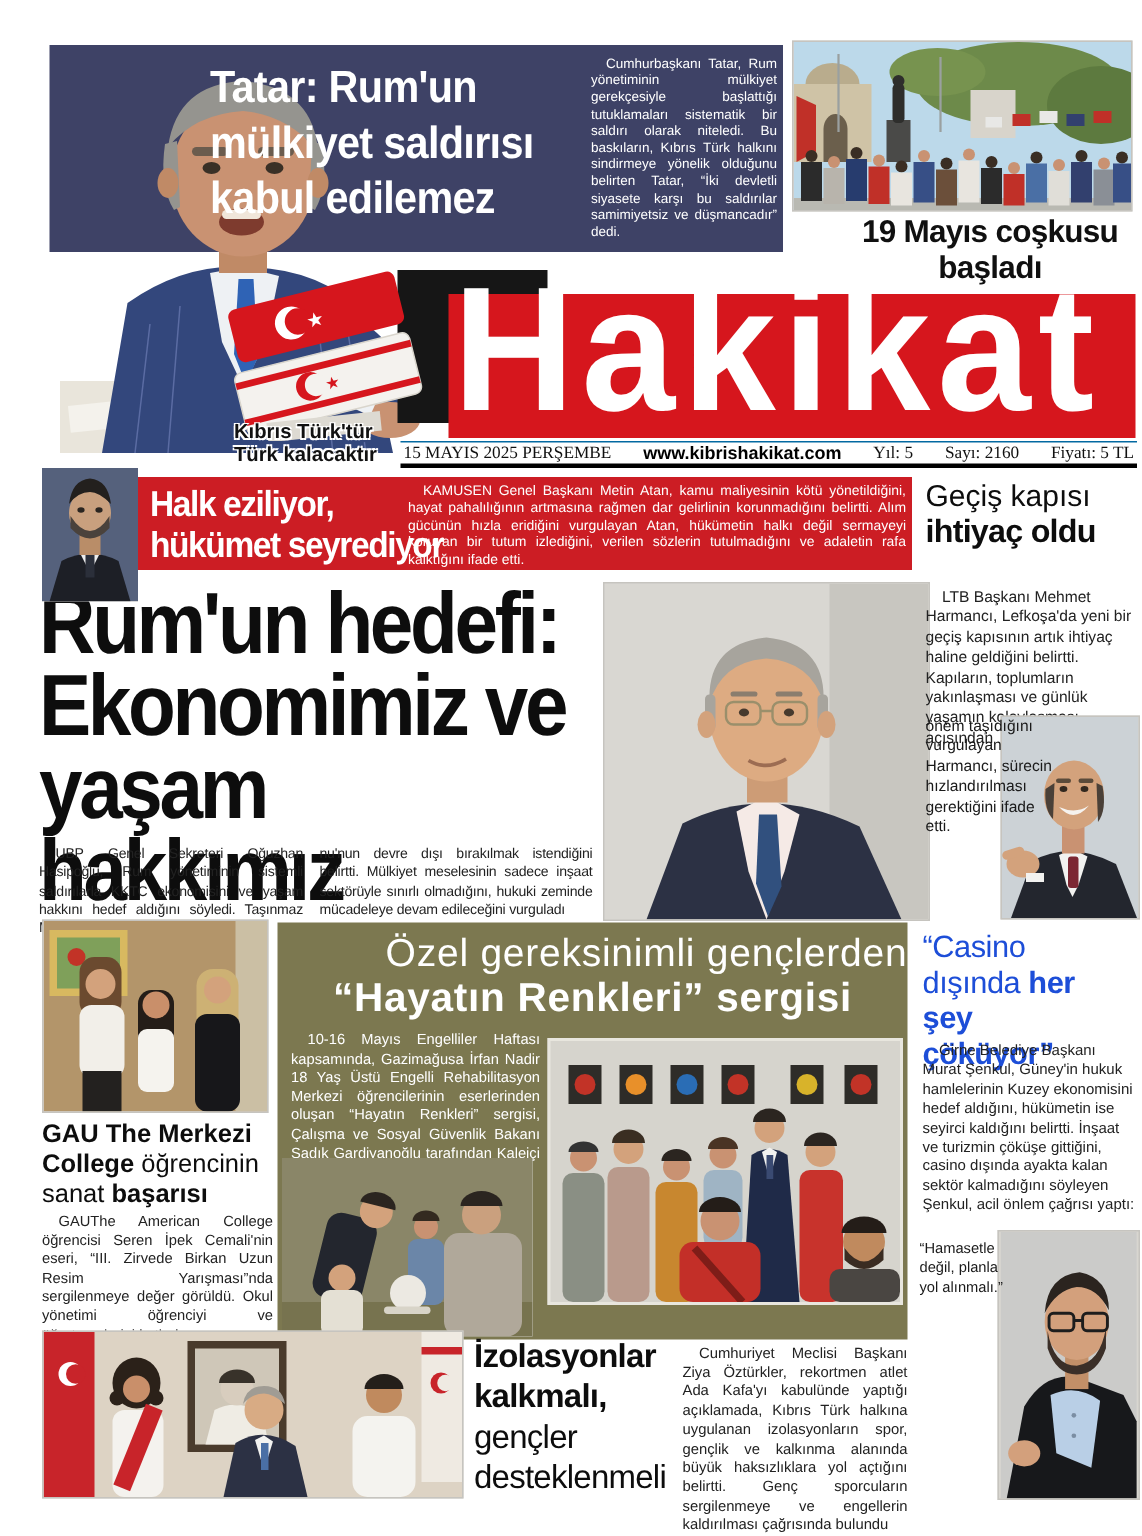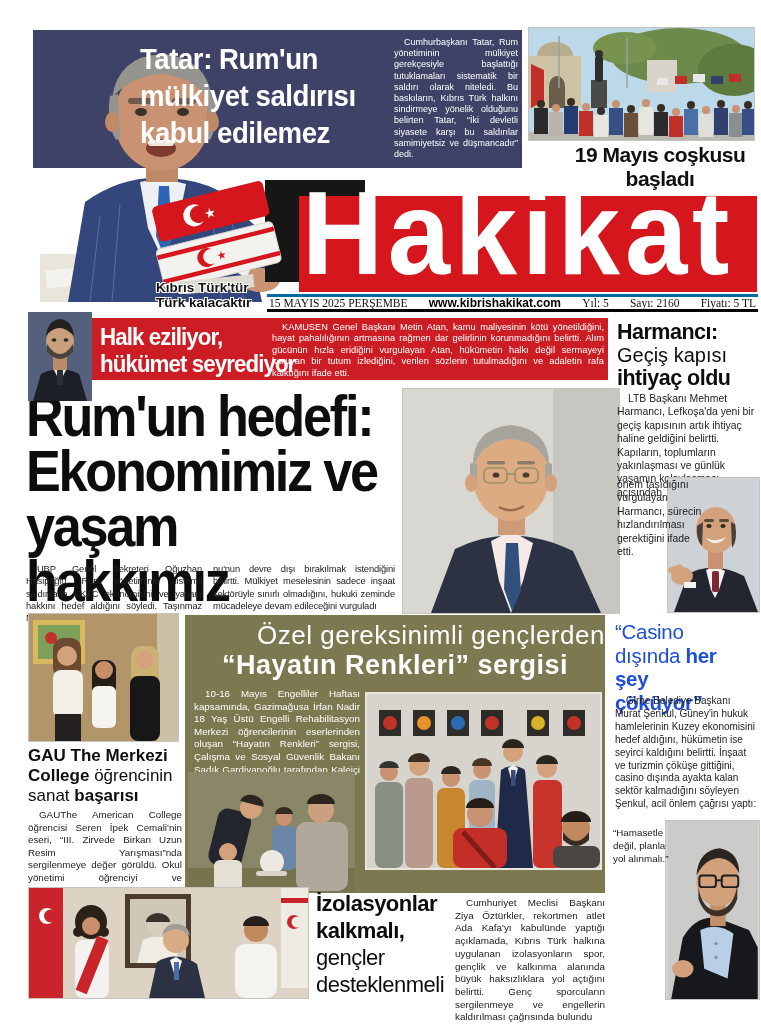--- a/index.html
+++ b/index.html
@@ -26,21 +26,21 @@
 
   
   .logo-black{left:265px;top:180px;width:100px;height:102px;background:#161616;z-index:2;}
   .logo-red{left:299px;top:196px;width:458px;height:96px;background:#d6161d;z-index:2;}
   .logo-text{left:302px;top:181px;width:456px;height:112px;color:#fff;font-weight:700;
       font-size:118px;line-height:104px;letter-spacing:5px;transform:scaleX(.95);
       transform-origin:left top;z-index:3;white-space:nowrap;}
   .flags{left:152px;top:176px;width:134px;height:118px;z-index:4;}
   .slogan{left:156px;top:280px;z-index:5;font-size:13.5px;font-weight:700;color:#111;
       line-height:15px;text-shadow:-1px -1px 0 #fff,1px -1px 0 #fff,-1px 1px 0 #fff,1px 1px 0 #fff;}
-  .date-bar{left:267px;top:294px;width:491px;height:18px;border-top:3px solid #0369a1;
+  .date-bar{left:267px;top:294px;width:491px;height:18px;border-top:1px solid #0369a1;
       border-bottom:3px solid #000;display:flex;align-items:center;
       justify-content:space-between;z-index:5;background:#fff;padding:0 2px;box-sizing:border-box;}
   .date-bar .serif{font-family:"Liberation Serif",serif;font-size:11.5px;color:#111;}
   .date-bar .site{font-size:12px;font-weight:700;color:#000;}
 
   
   .red-band{left:37px;top:318px;width:571px;height:62px;background:#cc1d24;}
   .atan{left:28px;top:312px;width:64px;height:89px;z-index:2;}
   .kam-head{left:100px;top:323px;width:212px;color:#fff;font-weight:700;font-size:24px;
       line-height:27px;letter-spacing:-1px;transform:scaleX(.93);transform-origin:left top;z-index:2;}
@@ -287,21 +287,20 @@
     <rect x="84" y="72" width="18" height="3.4" rx="1.7" fill="#8a7d6e"></rect>
     <rect x="114" y="72" width="18" height="3.4" rx="1.7" fill="#8a7d6e"></rect>
     <path d="M96 118 Q108 125 121 117" stroke="#9c6c52" stroke-width="2.4" fill="none"></path>
   </svg>
 </div>
 
 <div class="abs mcol1">UBP Genel Sekreteri Oğuzhan Hasipoğlu, Rum yönetiminin sistemli saldırılarla KKTC ekonomisini ve yaşam hakkını hedef aldığını söyledi. Taşınmaz Mal Komisyo-</div>
 <div class="abs mcol2">nu'nun devre dışı bırakılmak istendiğini belirtti. Mülkiyet meselesinin sadece inşaat sektörüyle sınırlı olmadığını, hukuki zeminde mücadeleye devam edileceğini vurguladı</div>
 
 <div class="abs har-title">
-  <span class="b">Harmancı:</span>
   <span class="r">Geçiş kapısı</span>
   <span class="b">ihtiyaç oldu</span>
 </div>
 <div class="abs har-body1">LTB Başkanı Mehmet Harmancı, Lefkoşa'da yeni bir geçiş kapısının artık ihtiyaç haline geldiğini belirtti. Kapıların, toplumların yakınlaşması ve günlük yaşamın kolaylaşması açısından</div>
 <div class="ph har-photo">
   <svg viewBox="0 0 91 134">
     <rect width="91" height="134" fill="#ccd2d6"></rect>
     <path d="M6 134 L20 96 Q46 82 76 98 L90 134Z" fill="#23262e"></path>
     <polygon points="38,92 47,88 57,93 51,112 47,120 43,112" fill="#f2f2f0"></polygon>
     <rect x="44" y="93" width="7" height="21" rx="2" fill="#7c2733"></rect>

